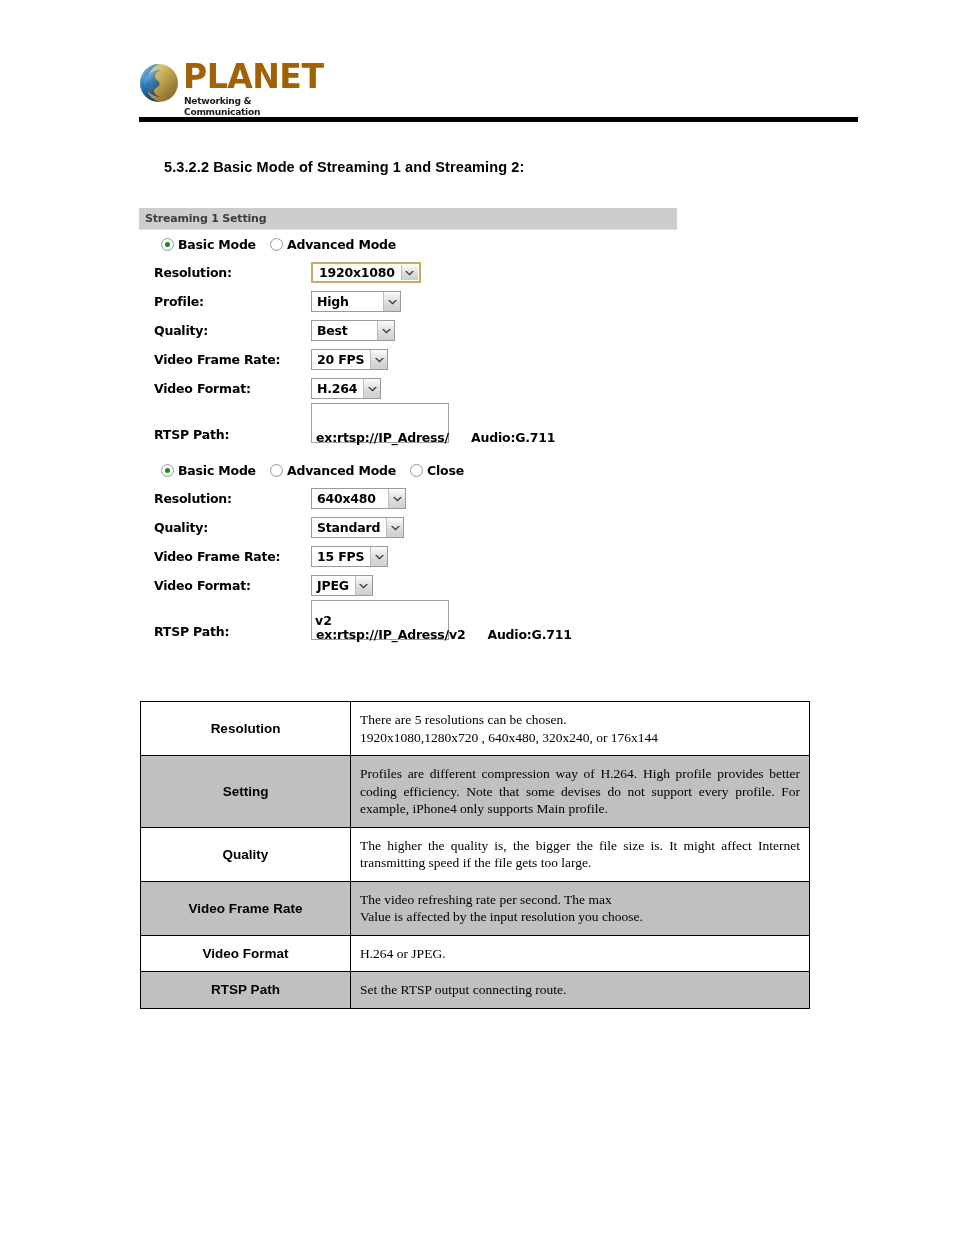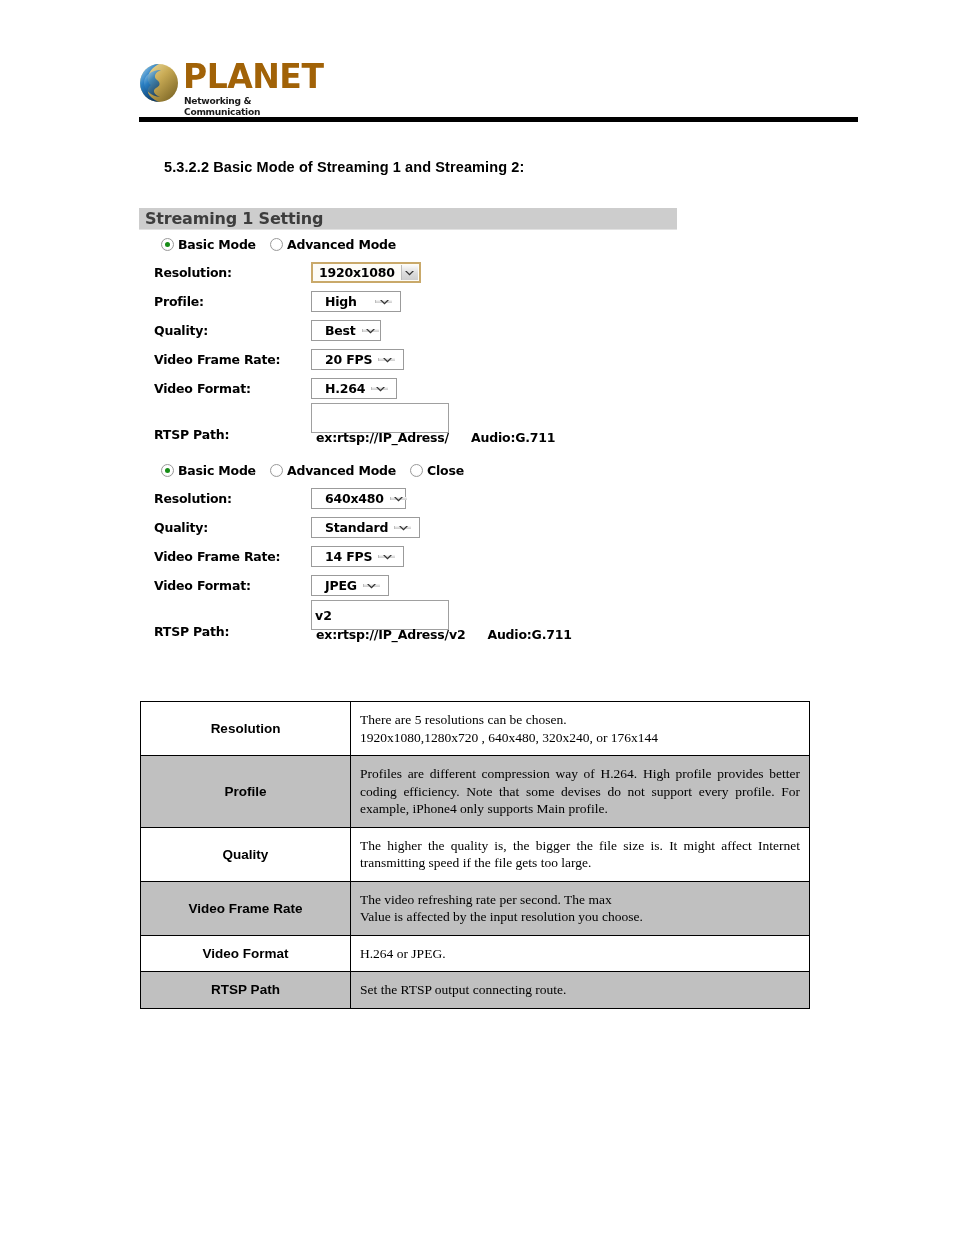--- a/index.html
+++ b/index.html
@@ -64,21 +64,21 @@
   .panel {
     position: absolute;
     left: 139px;
     width: 538px;
     font-family: "DejaVu Sans", sans-serif;
   }
   .panel-title {
     background: #cdcdcd;
     color: #3d3d3d;
     font-weight: bold;
-    font-size: 16px;
+    font-size: 11px;
     padding: 3px 0 4px 6px;
     height: 22px;
     line-height: 16px;
     border-bottom: 1px solid #e2e2e2;
     letter-spacing: -0.2px;
   }
   .radio-row {
     display: flex;
     align-items: center;
     padding-left: 22px;
@@ -126,21 +126,21 @@
     font-size: 12.5px;
     color: #000000;
     letter-spacing: -0.2px;
   }
   .select {
     display: inline-flex;
     align-items: stretch;
     height: 21px;
     border: 1px solid #9b9b9b;
     background: #ffffff;
-    padding: 8px;
+    padding: 0;
   }
   .select.focused {
     border: 2px solid #c9a96a;
     padding: 1px;
     background: #fdfcf7;
   }
   .select .sel-text {
     display: flex;
     align-items: center;
     padding: 0 6px 0 5px;
@@ -155,21 +155,21 @@
     border-left: 1px solid #bdbdbd;
     background: linear-gradient(#fbfbfb, #dcdcdc 55%, #cfcfcf);
     display: flex;
     align-items: center;
     justify-content: center;
     flex: none;
   }
   .select .sel-arrow svg { display: block; }
 
   .text-input {
-    width: 138px; height: 30px;
+    width: 138px; height: 40px;
     border: 1px solid #a0a0a0;
     background: #ffffff;
     font-family: "DejaVu Sans", sans-serif;
     font-weight: bold;
     font-size: 12.5px;
     color: #000;
     padding: 0 3px;
     outline: none;
   }
   .rtsp-row {
@@ -286,21 +286,21 @@
       <span class="sel-arrow">
         <svg width="11" height="8" viewBox="0 0 11 8">
             <path d="M1 2 L5.5 6.5 L10 2 L8.3 2 L5.5 4.8 L2.7 2 Z" fill="#333"></path>
           </svg>
       </span>
     </div>
   </div>
 
   <div class="field-row">
     <div class="field-label">Quality:</div>
-    <div class="select" style="width:70px">
+    <div class="select" style="width:84px">
       <span class="sel-text" style="flex:1">Best</span>
       <span class="sel-arrow">
         <svg width="11" height="8" viewBox="0 0 11 8">
             <path d="M1 2 L5.5 6.5 L10 2 L8.3 2 L5.5 4.8 L2.7 2 Z" fill="#333"></path>
           </svg>
       </span>
     </div>
   </div>
 
   <div class="field-row">
@@ -373,21 +373,21 @@
         <svg width="11" height="8" viewBox="0 0 11 8">
             <path d="M1 2 L5.5 6.5 L10 2 L8.3 2 L5.5 4.8 L2.7 2 Z" fill="#333"></path>
           </svg>
       </span>
     </div>
   </div>
 
   <div class="field-row">
     <div class="field-label">Video Frame Rate:</div>
     <div class="select">
-      <span class="sel-text">14 FPS</span>
+      <span class="sel-text">15 FPS</span>
       <span class="sel-arrow">
         <svg width="11" height="8" viewBox="0 0 11 8">
             <path d="M1 2 L5.5 6.5 L10 2 L8.3 2 L5.5 4.8 L2.7 2 Z" fill="#333"></path>
           </svg>
       </span>
     </div>
   </div>
 
   <div class="field-row">
     <div class="field-label">Video Format:</div>
@@ -413,21 +413,21 @@
 <table id="desc-table">
   <tbody id="desc-table-body">
       <tr>
         <td class="term">Resolution</td>
         <td class="desc nojustify">
           <p>There are 5 resolutions can be chosen.</p>
           <p>1920x1080,1280x720 , 640x480, 320x240, or 176x144</p>
         </td>
       </tr>
       <tr class="shaded">
-        <td class="term">Profile</td>
+        <td class="term">Setting</td>
         <td class="desc">
           <p>Profiles are different compression way of H.264. High profile provides better coding efficiency. Note that some devises do not support every profile. For example, iPhone4 only supports Main profile.</p>
         </td>
       </tr>
       <tr>
         <td class="term">Quality</td>
         <td class="desc">
           <p>The higher the quality is, the bigger the file size is. It might affect Internet transmitting speed if the file gets too large.</p>
         </td>
       </tr>

